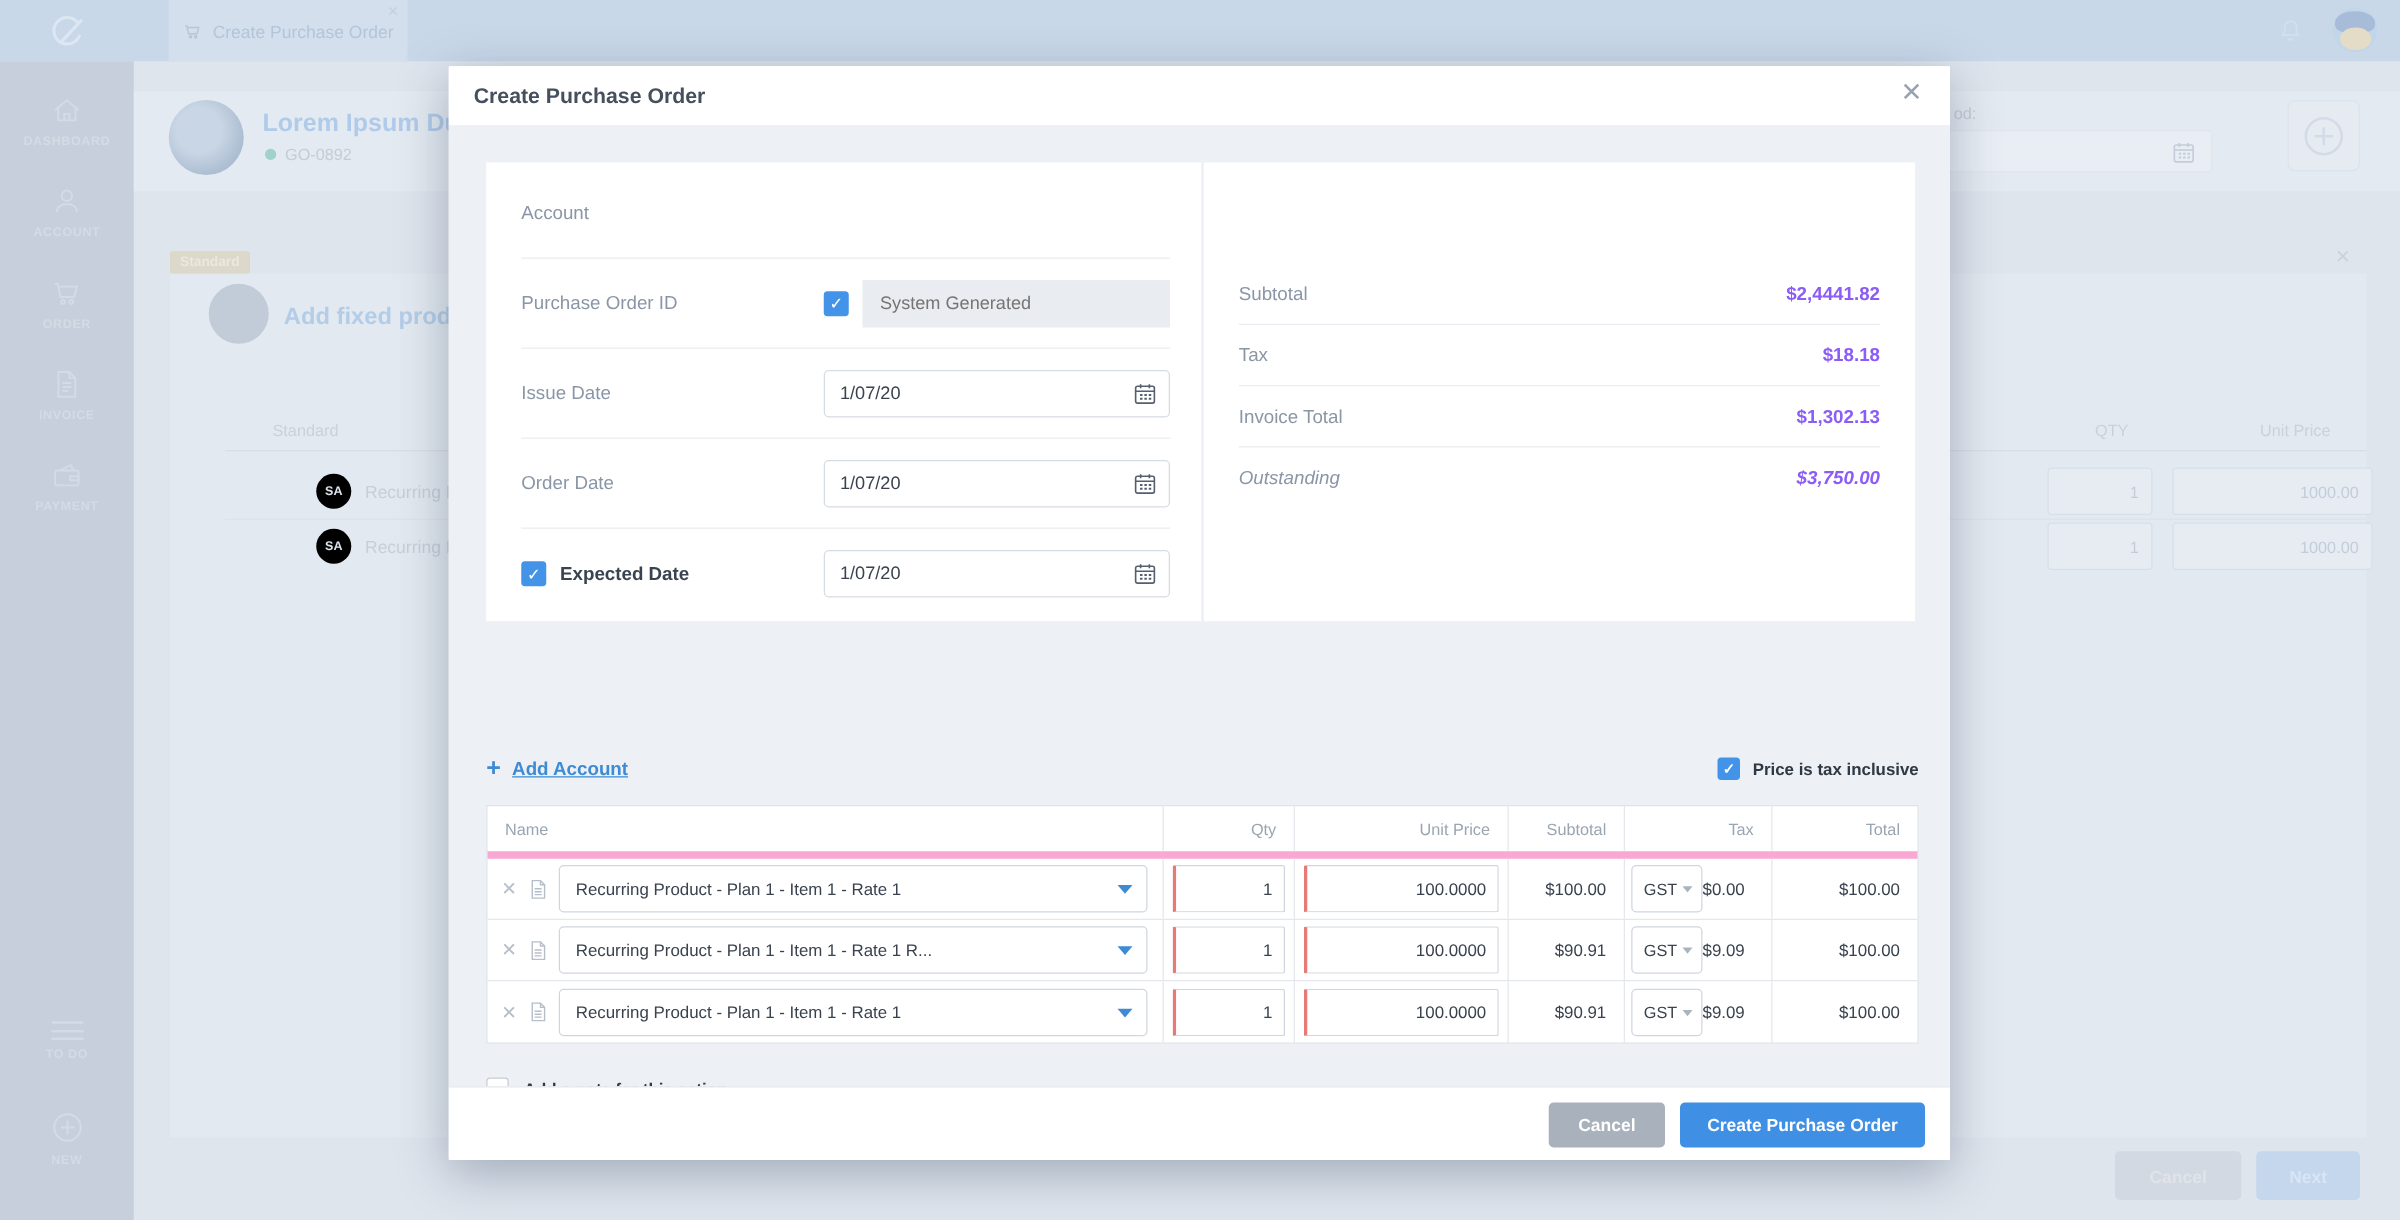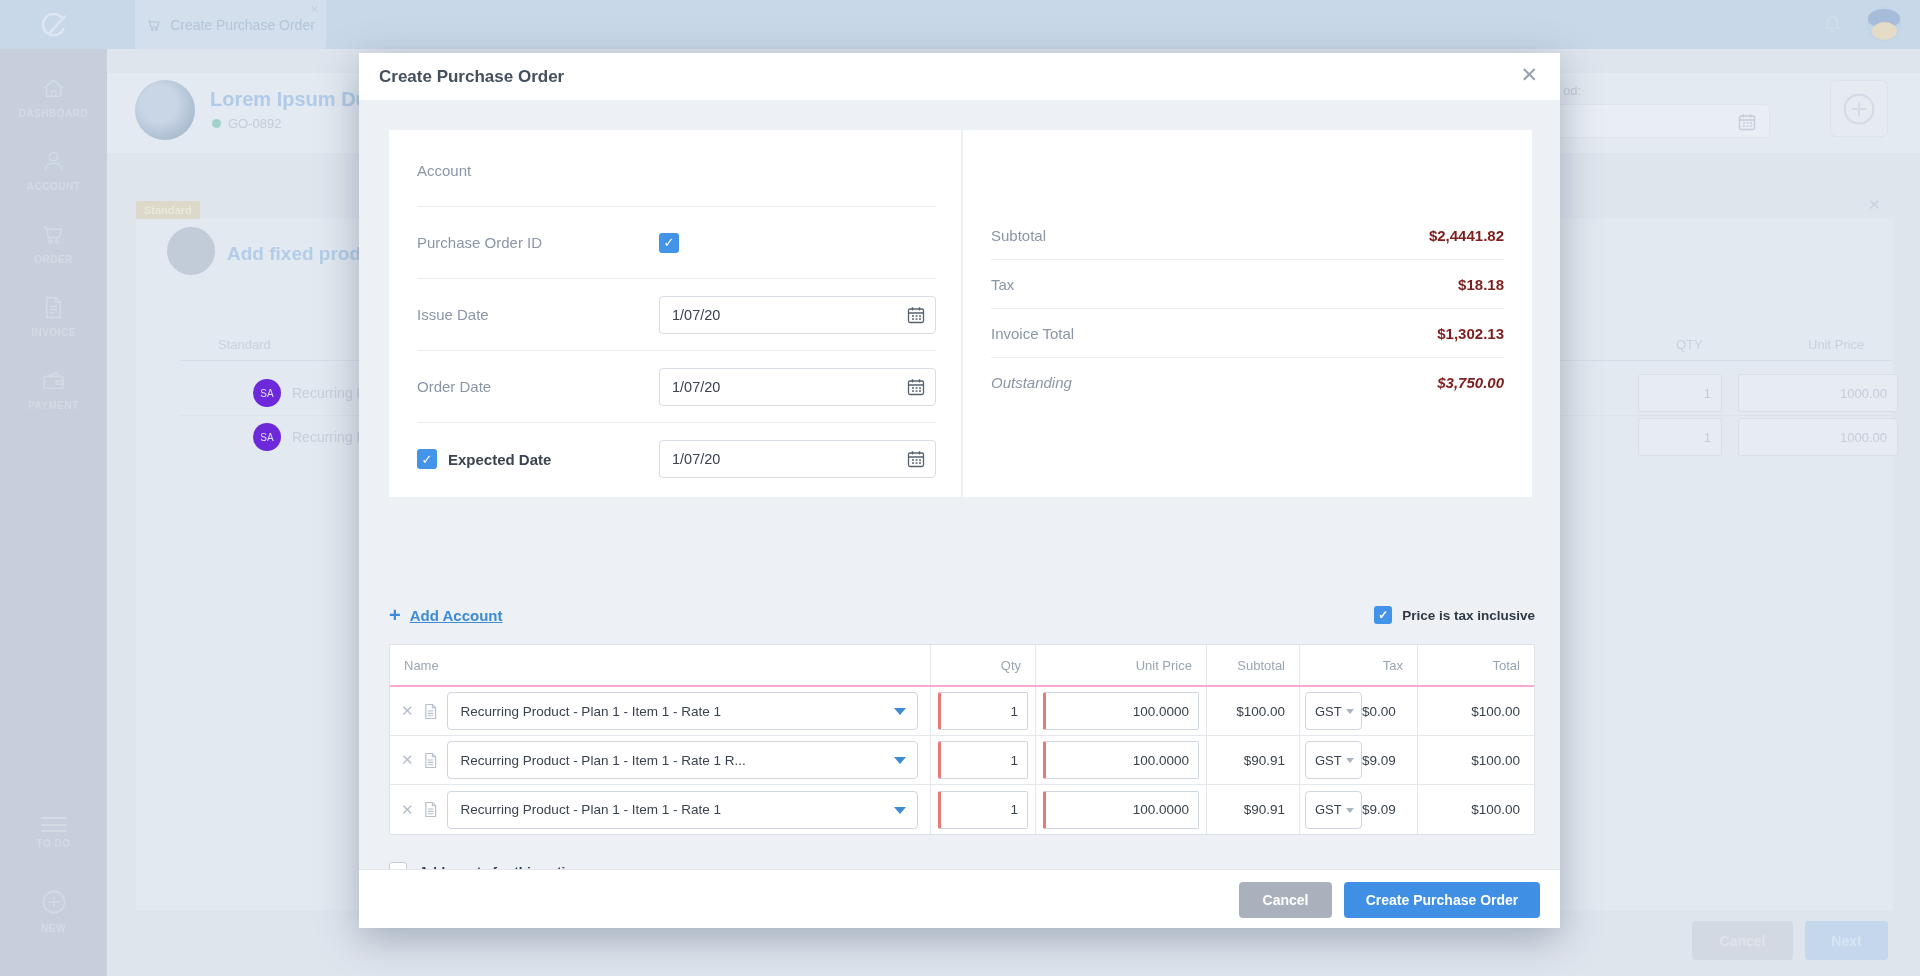--- a/index.html
+++ b/index.html
@@ -40,21 +40,21 @@
 
   .bg-badge { position:absolute; left:136px; top:201px; height:18px; padding:0 8px; background:#dcd8ca; color:#ebe8dc; font-size:11px; font-weight:bold; display:flex; align-items:center; border-radius:2px; }
   .bg-card { position:absolute; left:136px; top:219px; width:1757px; height:691px; background:#e3e9f0; }
   .bg-cardavatar { position:absolute; left:167px; top:227px; width:48px; height:48px; border-radius:50%; background:#c2cbd8; }
   .bg-sectitle { position:absolute; left:227px; top:243px; font-size:19px; font-weight:bold; color:#b3cde9; white-space:nowrap; }
   .bg-close { position:absolute; left:1868px; top:196px; font-size:15px; color:#c9d3df; }
 
   .bg-th { position:absolute; top:337px; font-size:13px; color:#c9d1dc; }
   .bg-thline { position:absolute; left:180px; top:360px; width:1713px; height:1px; background:#d8dee7; }
   .bg-rowline { position:absolute; left:180px; top:415px; width:1713px; height:1px; background:#dde3ea; }
-  .bg-sa { position:absolute; left:253px; width:28px; height:28px; border-radius:50%; background:#6d28d9; color:#dde4ed; font-size:10px; font-weight:normal; display:flex; align-items:center; justify-content:center; }
+  .bg-sa { position:absolute; left:253px; width:28px; height:28px; border-radius:50%; background:#000000; color:#dde4ed; font-size:10px; font-weight:bold; display:flex; align-items:center; justify-content:center; }
   .bg-rowname { position:absolute; left:292px; font-size:14px; color:#c6cfda; white-space:nowrap; }
   .bg-input { position:absolute; height:38px; background:#e7ecf3; border:1px solid #d8dfe8; border-radius:3px; font-size:13px; color:#c3cdd9; text-align:right; padding:11px 10px 0 0; }
   .bg-btn { position:absolute; top:921px; height:39px; border-radius:4px; font-size:14px; font-weight:bold; display:flex; align-items:center; justify-content:center; }
   .bg-btn.cancel { left:1692px; width:101px; background:#d3d9e2; color:#e0e4ea; }
   .bg-btn.next { left:1805px; width:83px; background:#c4d7ec; color:#d8e5f5; }
 
   
   .modal { position:absolute; left:359px; top:53px; width:1201px; height:875px; background:#fff; border-radius:2px;
     box-shadow:0 10px 40px rgba(40,60,90,.35); z-index:10; }
   .m-header { position:relative; height:47px; background:#fff; }
@@ -81,31 +81,31 @@
   .textin { width:100%; height:38px; border:1px solid #d6dce3; border-radius:4px; padding:0 34px 0 12px; font-family:inherit; font-size:14.5px; color:#39424e; background:#fff; }
   .cal-ic { position:absolute; right:10px; top:9px; color:#55606e; pointer-events:none; }
   .cb { width:20px; height:20px; border-radius:3px; flex:0 0 auto; background:#4394e8; color:#fff; font-size:13px; display:flex; align-items:center; justify-content:center; cursor:pointer; }
   .cb.small { width:18px; height:18px; font-size:12px; }
   .cb.off { background:#fff; border:1px solid #c6cdd6; }
   .disabledin { flex:1; height:38px; margin-left:11px; background:#e9ecf0; border:none; padding:0 14px; font-family:inherit; font-size:14.5px; color:#a8b2bf; }
 
   .sum-row { height:49px; margin:0 28px; display:flex; align-items:center; justify-content:space-between; border-bottom:1px solid #e9edf1; }
   .sum-row:last-child { border-bottom:none;font-style:italic; }
   .s-label { font-size:15px; color:#8a96a6; }
-  .s-value { font-size:15px; font-weight:bold; color:#7f1d1d; }
+  .s-value { font-size:15px; font-weight:bold; color:#8b5cf6; }
 
   .addrow { position:absolute; left:30px; top:500px; width:1146px; height:30px; display:flex; align-items:center; justify-content:space-between; }
   .addprod { display:flex; align-items:center; gap:9px; cursor:pointer; }
   .addprod .plus { font-size:20px; font-weight:bold; color:#3d8bd4; line-height:1; }
   .addprod .txt { font-size:15px; font-weight:bold; color:#3d8bd4; text-decoration:underline; }
   .taxinc { display:flex; align-items:center; gap:10px; font-size:13.5px; font-weight:bold; color:#2f3944; }
 
   .ptable { position:absolute; left:30px; top:544px; width:1146px; background:#fff; border:1px solid #dde2e8; }
   .prow, .phead { display:grid; grid-template-columns:540px 105px 171px 93px 118px 117px; }
-  .phead { height:42px; border-bottom:2px solid #f9a8d4; }
+  .phead { height:42px; border-bottom:6px solid #f9a8d4; }
   .prow { height:49px; border-bottom:1px solid #e4e8ec; }
   .prow:last-child { border-bottom:none; }
   .hcell { display:flex; align-items:center; font-size:13px; color:#9aa5b2; border-left:1px solid #e4e8ec; justify-content:flex-end; padding-right:14px; }
   .hcell:first-child { border-left:none; justify-content:flex-start; padding-left:14px; }
   .cell { display:flex; align-items:center; border-left:1px solid #e4e8ec; font-size:13.5px; color:#39424e; }
   .cell:first-child { border-left:none; }
   .cell.name { padding-left:11px; gap:9px; }
   .rowx { font-size:15px; color:#b6bec9; cursor:pointer; }
   .docic { color:#b6bec9; cursor:pointer; display:flex; }
   .pselect { position:relative; flex:1; height:38px; margin-right:12px; border:1px solid #cfd6dd; border-radius:4px; background:#fff; display:flex; align-items:center; padding:0 30px 0 13px; font-size:13.5px; color:#39424e; cursor:pointer; white-space:nowrap; overflow:hidden; }
@@ -275,20 +275,21 @@
     <div class="m-body">
 
       <div class="card form">
         <div class="form-row">
           <span class="f-label">Account</span>
         </div>
         <div class="form-row">
           <span class="f-label">Purchase Order ID</span>
           <div class="control">
             <span class="cb">✓</span>
+            <input class="disabledin" disabled="" placeholder="System Generated" style="">
           </div>
         </div>
         <div class="form-row">
           <span class="f-label">Issue Date</span>
           <div class="control">
             <input class="textin" value="1/07/20" style="">
             <span class="cal-ic">
               <svg width="20" height="20" viewBox="0 0 20 20" fill="none" stroke="currentColor" stroke-width="1.3">
                 <rect x="2.5" y="4" width="15" height="13.5" rx="1.5"></rect>
                   <path d="M2.5 8h15M6.5 2.3v3.2M13.5 2.3v3.2"></path>

